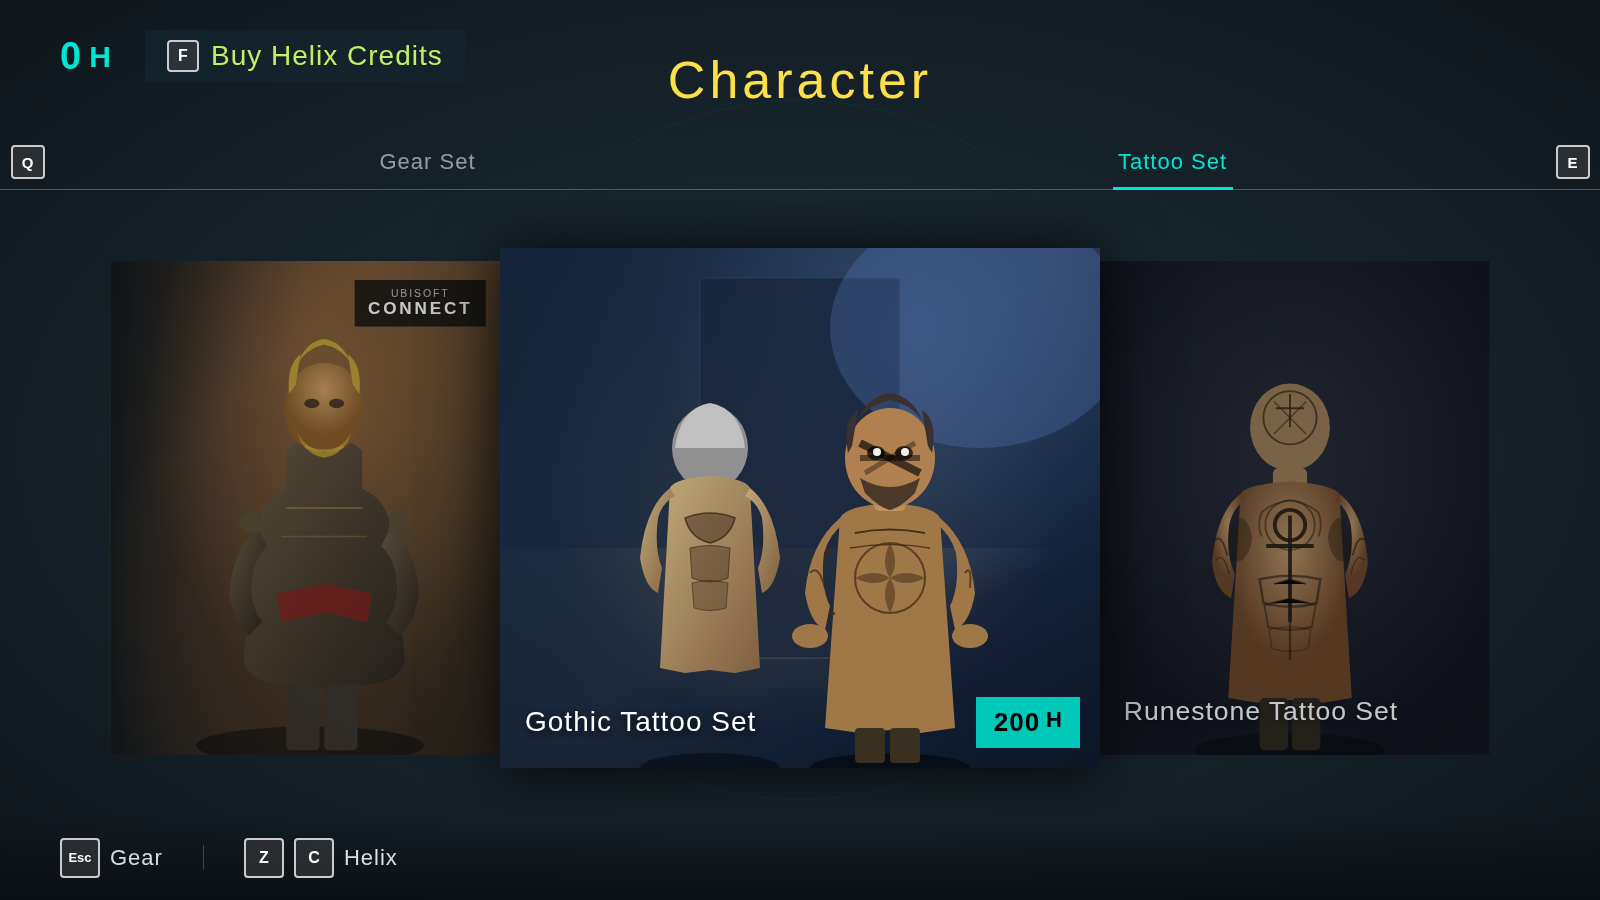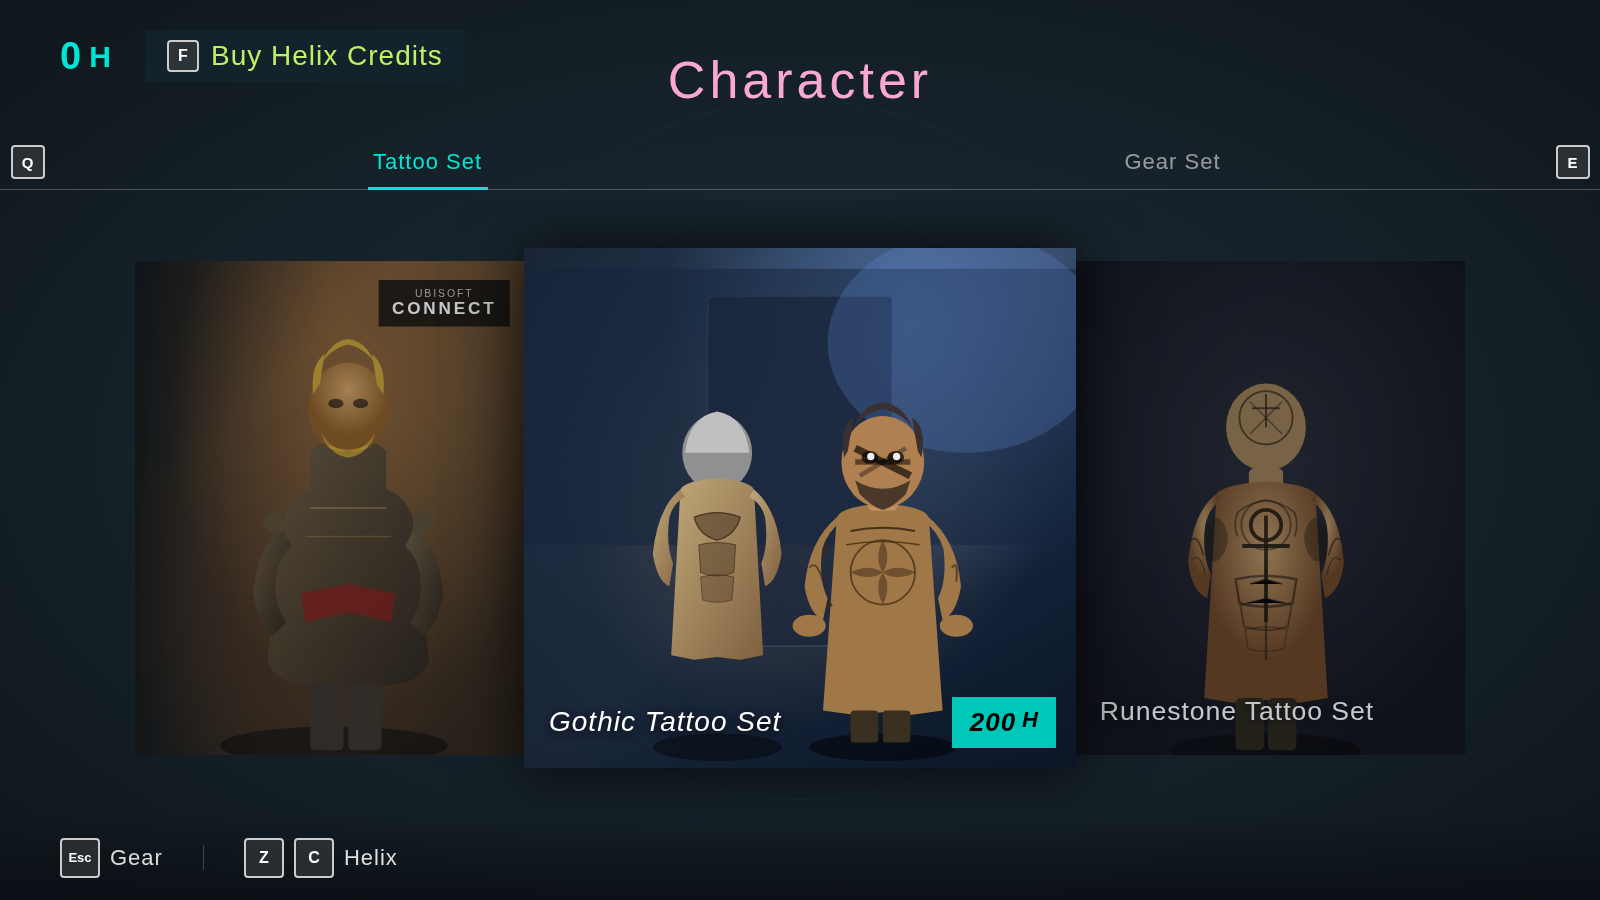--- a/index.html
+++ b/index.html
@@ -91,21 +91,21 @@
       font-weight: 400;
       letter-spacing: 1px;
     }
 
     .page-title {
       position: absolute;
       left: 50%;
       top: 50px;
       transform: translateX(-50%);
       font-size: 52px;
-      color: #f9a8d4;
+      color: #fde047;
       font-weight: 300;
       letter-spacing: 4px;
     }
 
     
     .tabs-row {
       position: absolute;
       top: 135px;
       left: 0;
       right: 0;
@@ -182,24 +182,23 @@
     }
 
     .card-left {
       width: 410px;
       opacity: 0.75;
       transform: scale(0.95);
       transform-origin: right center;
     }
 
     .card-center {
-      width: 552px;
+      width: 600px;
       z-index: 10;
       box-shadow: 0 0 60px rgba(0,0,0,0.8);
-      font-style: italic;
     }
 
     .card-right {
       width: 410px;
       opacity: 0.75;
       transform: scale(0.95);
       transform-origin: left center;
     }
 
     
@@ -428,26 +427,26 @@
   <h1 class="page-title">Character</h1>
 </div>
 
 <div class="tabs-row">
   <div class="tab-nav-btn">
     <div class="key-badge">
       <span>Q</span>
     </div>
   </div>
 
+  <div class="tab-item">
+    <span>Gear Set</span>
+  </div>
+
   <div class="tab-item active">
     <span>Tattoo Set</span>
-  </div>
-
-  <div class="tab-item">
-    <span>Gear Set</span>
   </div>
 
   <div class="tab-nav-btn" style="margin-left:auto;">
     <div class="key-badge">
       <span>E</span>
     </div>
   </div>
 </div>
 
 <div class="cards-area">

